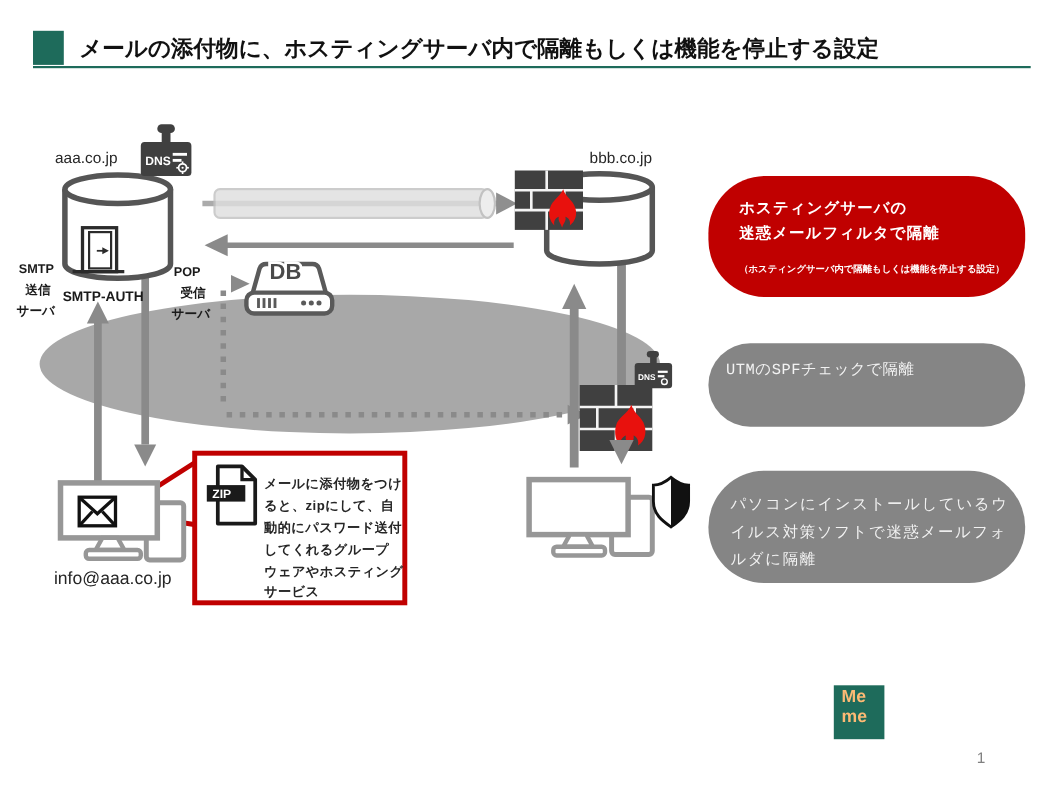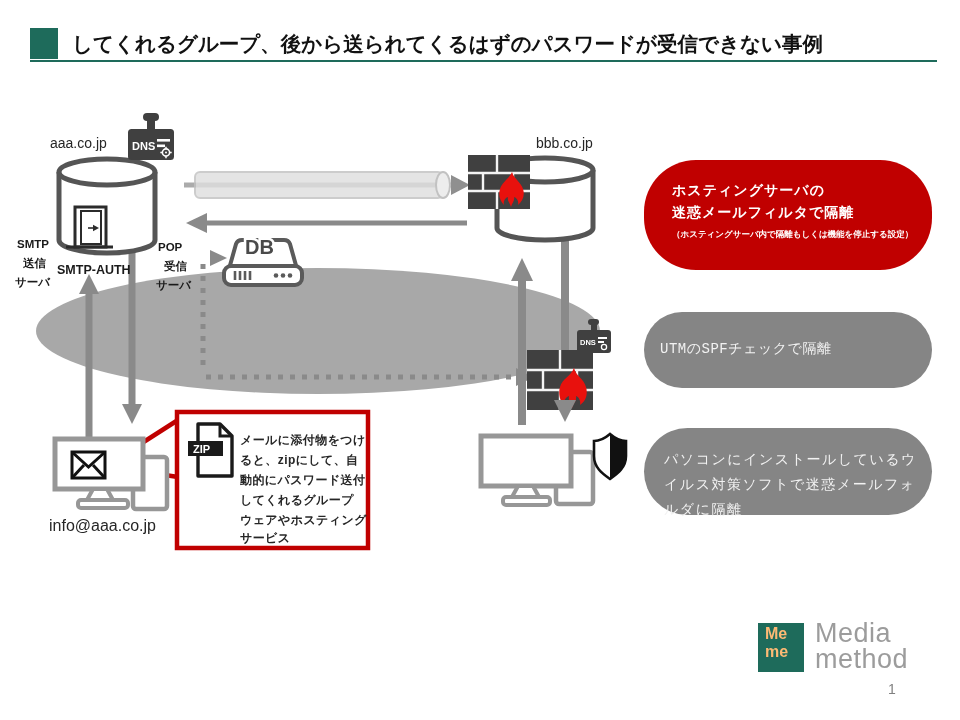--- a/index.html
+++ b/index.html
@@ -13,39 +13,39 @@
   .diagram{position:absolute;left:0;top:0;width:960px;height:720px;}
   .diagram text{font-family:"Liberation Sans","DejaVu Sans",sans-serif;}
   .lbl-small{font-size:11.5px;font-weight:bold;fill:#1a1a1a;}
   .lbl-domain{font-size:14px;fill:#262626;}
   .lbl-auth{font-size:12.5px;font-weight:bold;fill:#1a1a1a;}
   .callout-line{font-size:12px;font-weight:bold;fill:#262626;letter-spacing:0.4px;}
   
   .note{position:absolute;left:644px;width:288px;box-sizing:border-box;color:#fff;font-family:Liberation Mono, monospace;}
   .note-red{top:160px;height:110px;background:#C00000;border-radius:52px;padding:20px 0 0 28px;}
   .note-red .ln{font-size:14px;font-weight:bold;letter-spacing:1px;line-height:22px;white-space:nowrap;}
-  .note-red .nt{font-size:8.5px;font-weight:bold;letter-spacing:0px;margin-top:5px;white-space:nowrap;}
-  .note-gray1{top:312px;height:76px;background:#858585;border-radius:38px;padding:26px 0 0 16px;}
+  .note-red .nt{font-size:8.5px;font-weight:bold;letter-spacing:0px;margin-top:15px;white-space:nowrap;}
+  .note-gray1{top:312px;height:76px;background:#858585;border-radius:38px;padding:14px 0 0 16px;}
   .note-gray1 .ln{font-size:14px;color:#F2F2F2;letter-spacing:0.5px;line-height:22px;white-space:nowrap;}
-  .note-gray2{top:428px;height:87px;background:#858585;border-radius:55px;padding:20px 0 0 20px;}
+  .note-gray2{top:428px;height:102px;background:#858585;border-radius:55px;padding:20px 0 0 20px;}
   .note-gray2 .ln{font-size:14px;color:#F2F2F2;letter-spacing:1.5px;line-height:25px;white-space:nowrap;}
   
   .logo-mark{position:absolute;left:758px;top:623px;width:46px;height:49px;background:#1E6B5B;color:#fdba74;}
   .logo-mark .m1{position:absolute;left:7px;top:3px;font-size:16px;font-weight:bold;line-height:16px;}
   .logo-mark .m2{position:absolute;left:7px;top:21px;font-size:16px;font-weight:bold;line-height:16px;}
   .logo-name{position:absolute;left:815px;top:620px;color:#9C9C9C;font-size:27px;line-height:26px;letter-spacing:0.5px;}
   .page-num{position:absolute;left:888px;top:681px;font-size:14px;color:#808080;}
 </style>
 </head>
 <body>
 
 <div class="slide">
 
   <div class="title-square"></div>
-  <div class="slide-title">してくれるグループ、後から送られてくるはずのパスワードが受信できない事例</div>
+  <div class="slide-title">メールの添付物に、ホスティングサーバ内で隔離もしくは機能を停止する設定</div>
   <div class="title-rule"></div>
 
   <svg class="diagram" viewBox="0 0 960 720">
 
     <ellipse cx="318" cy="331" rx="282" ry="63" fill="#A8A8A8"></ellipse>
 
     <g>
       <line x1="203" y1="264" x2="203" y2="371" stroke="#8a8a8a" stroke-width="5" stroke-dasharray="5 7"></line>
       <line x1="206" y1="377" x2="515" y2="377" stroke="#8a8a8a" stroke-width="5" stroke-dasharray="5 7"></line>
       <polygon points="227,258 210,250 210,266" fill="#8a8a8a"></polygon>
@@ -234,19 +234,15 @@
   <div class="note note-gray2">
     <div class="ln">パソコンにインストールしているウ</div>
     <div class="ln">イルス対策ソフトで迷惑メールフォ</div>
     <div class="ln">ルダに隔離</div>
   </div>
 
   <div class="logo-mark">
     <span class="m1">Me</span>
     <span class="m2">me</span>
   </div>
-  <div class="logo-name">
-    <div>Media</div>
-    <div>method</div>
-  </div>
   <div class="page-num">1</div>
 
 </div>
 
 </body></html>

